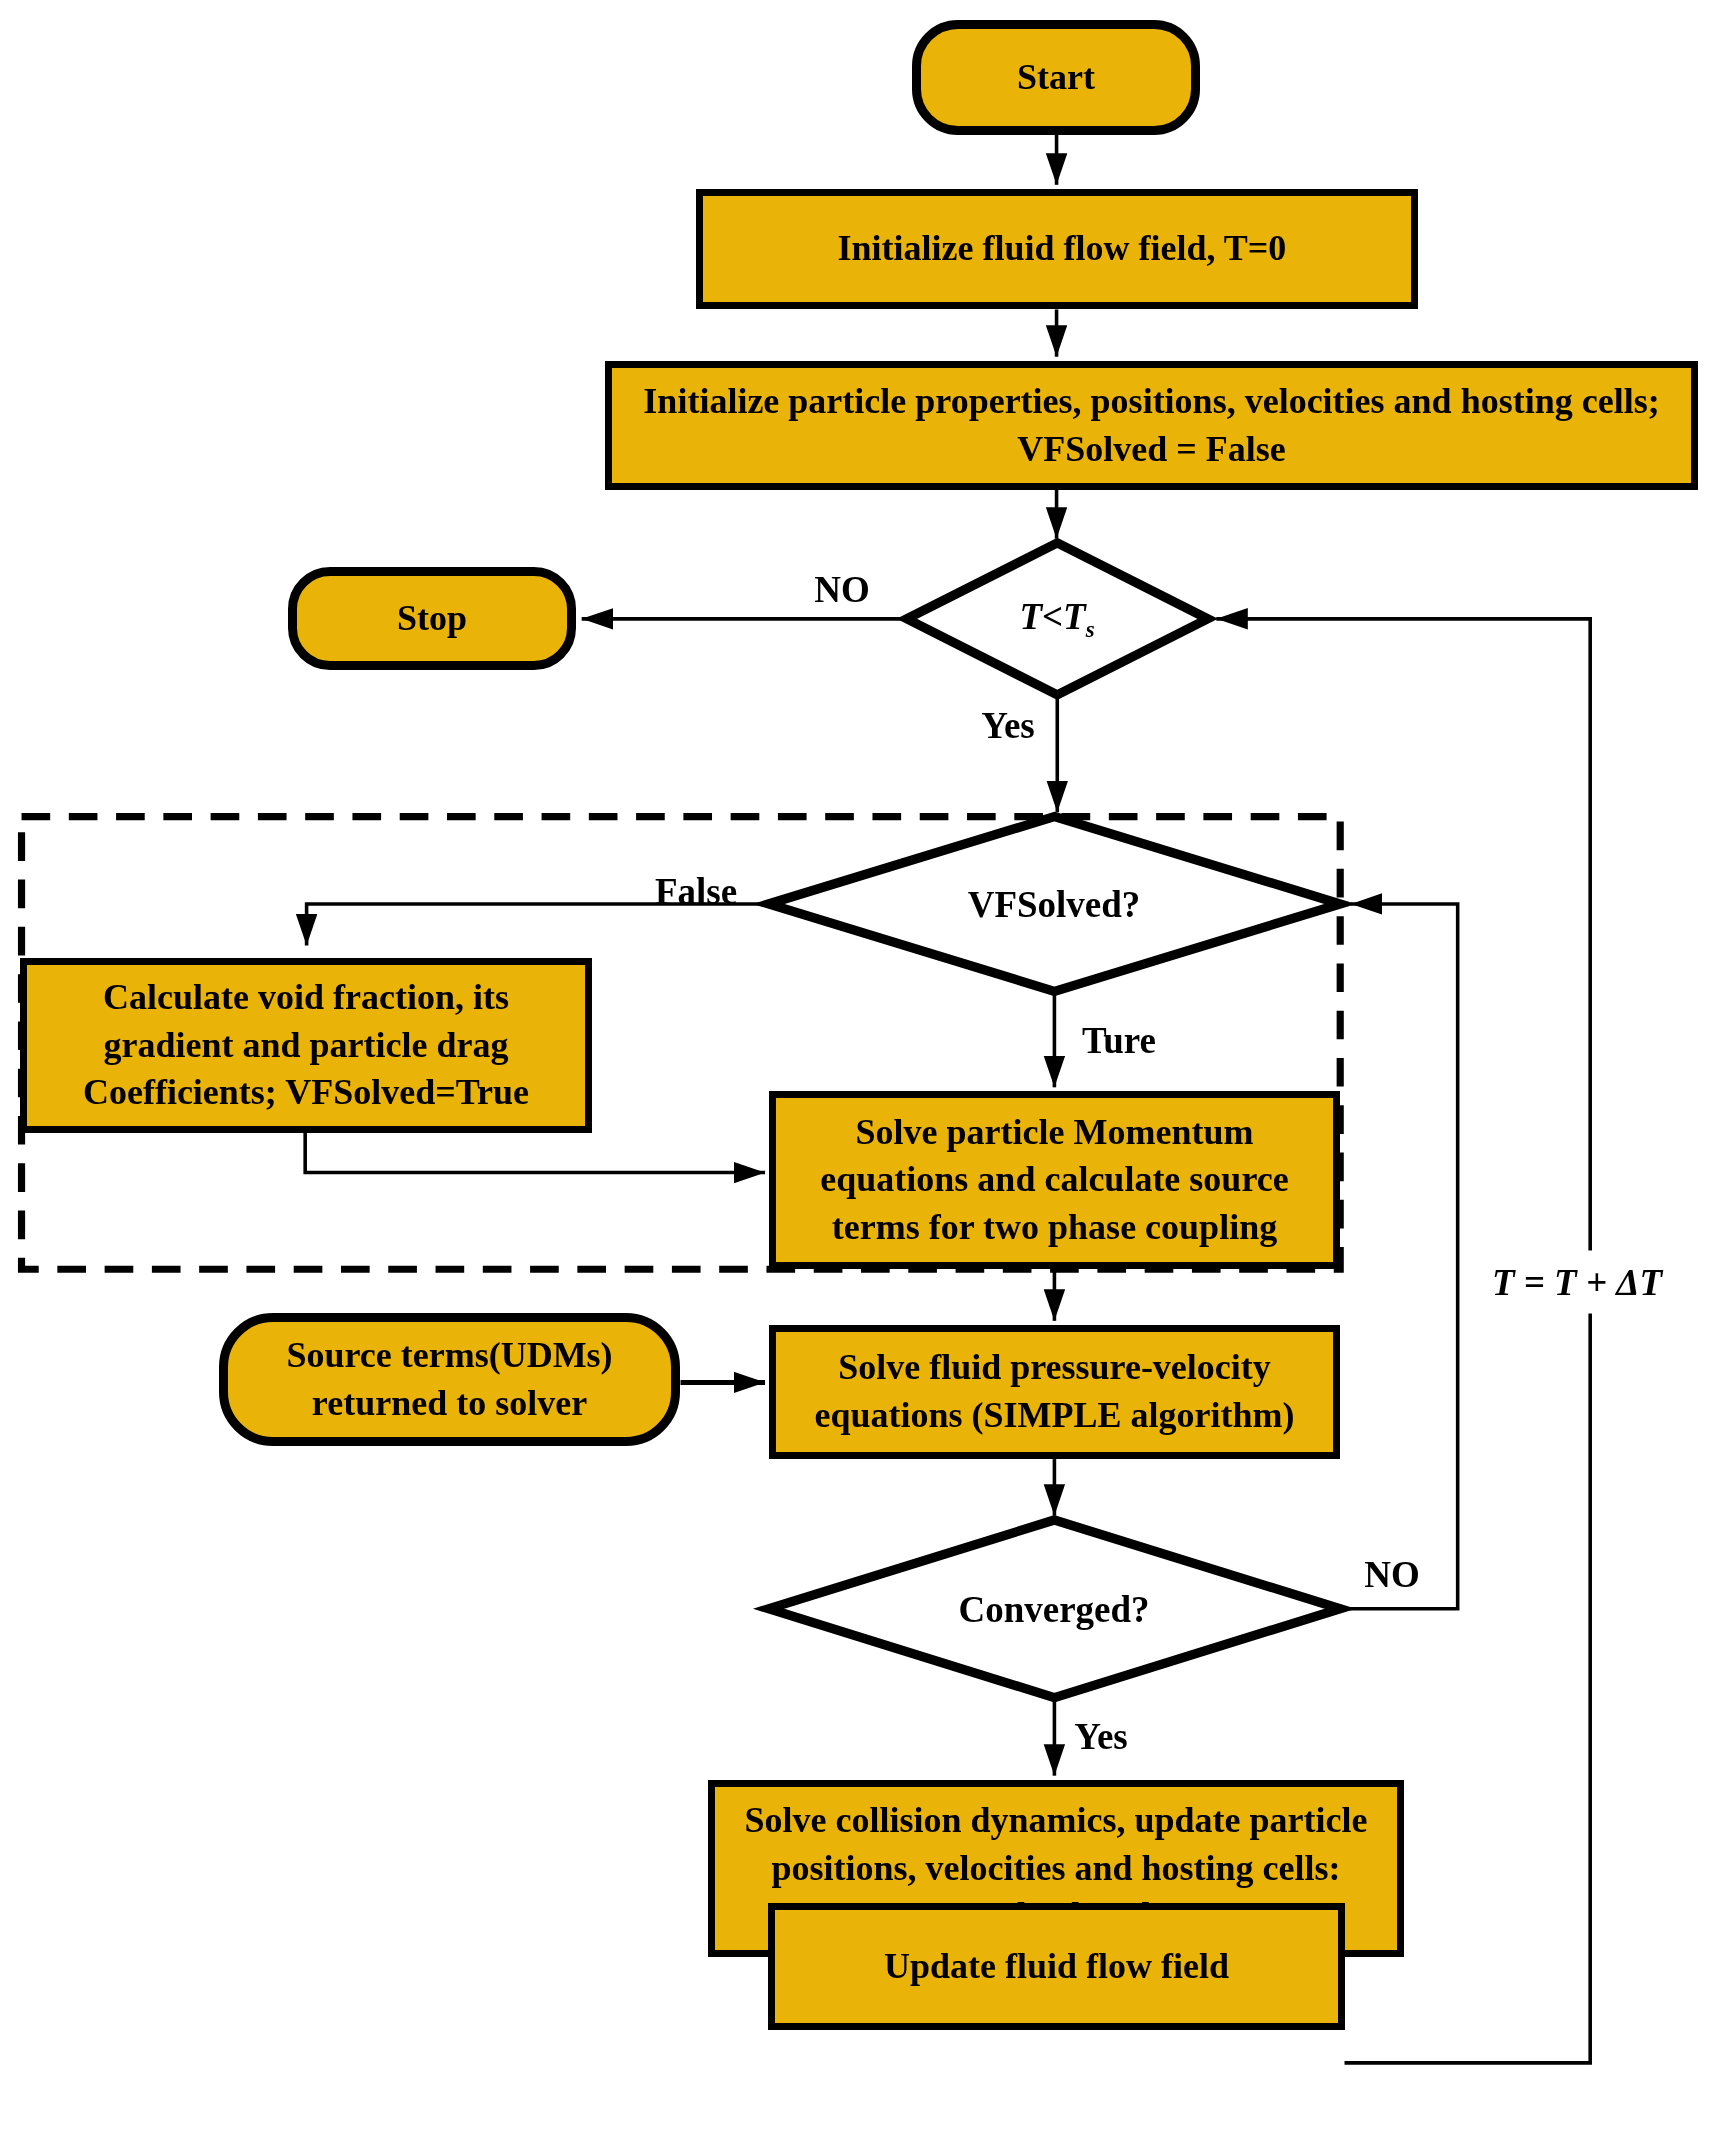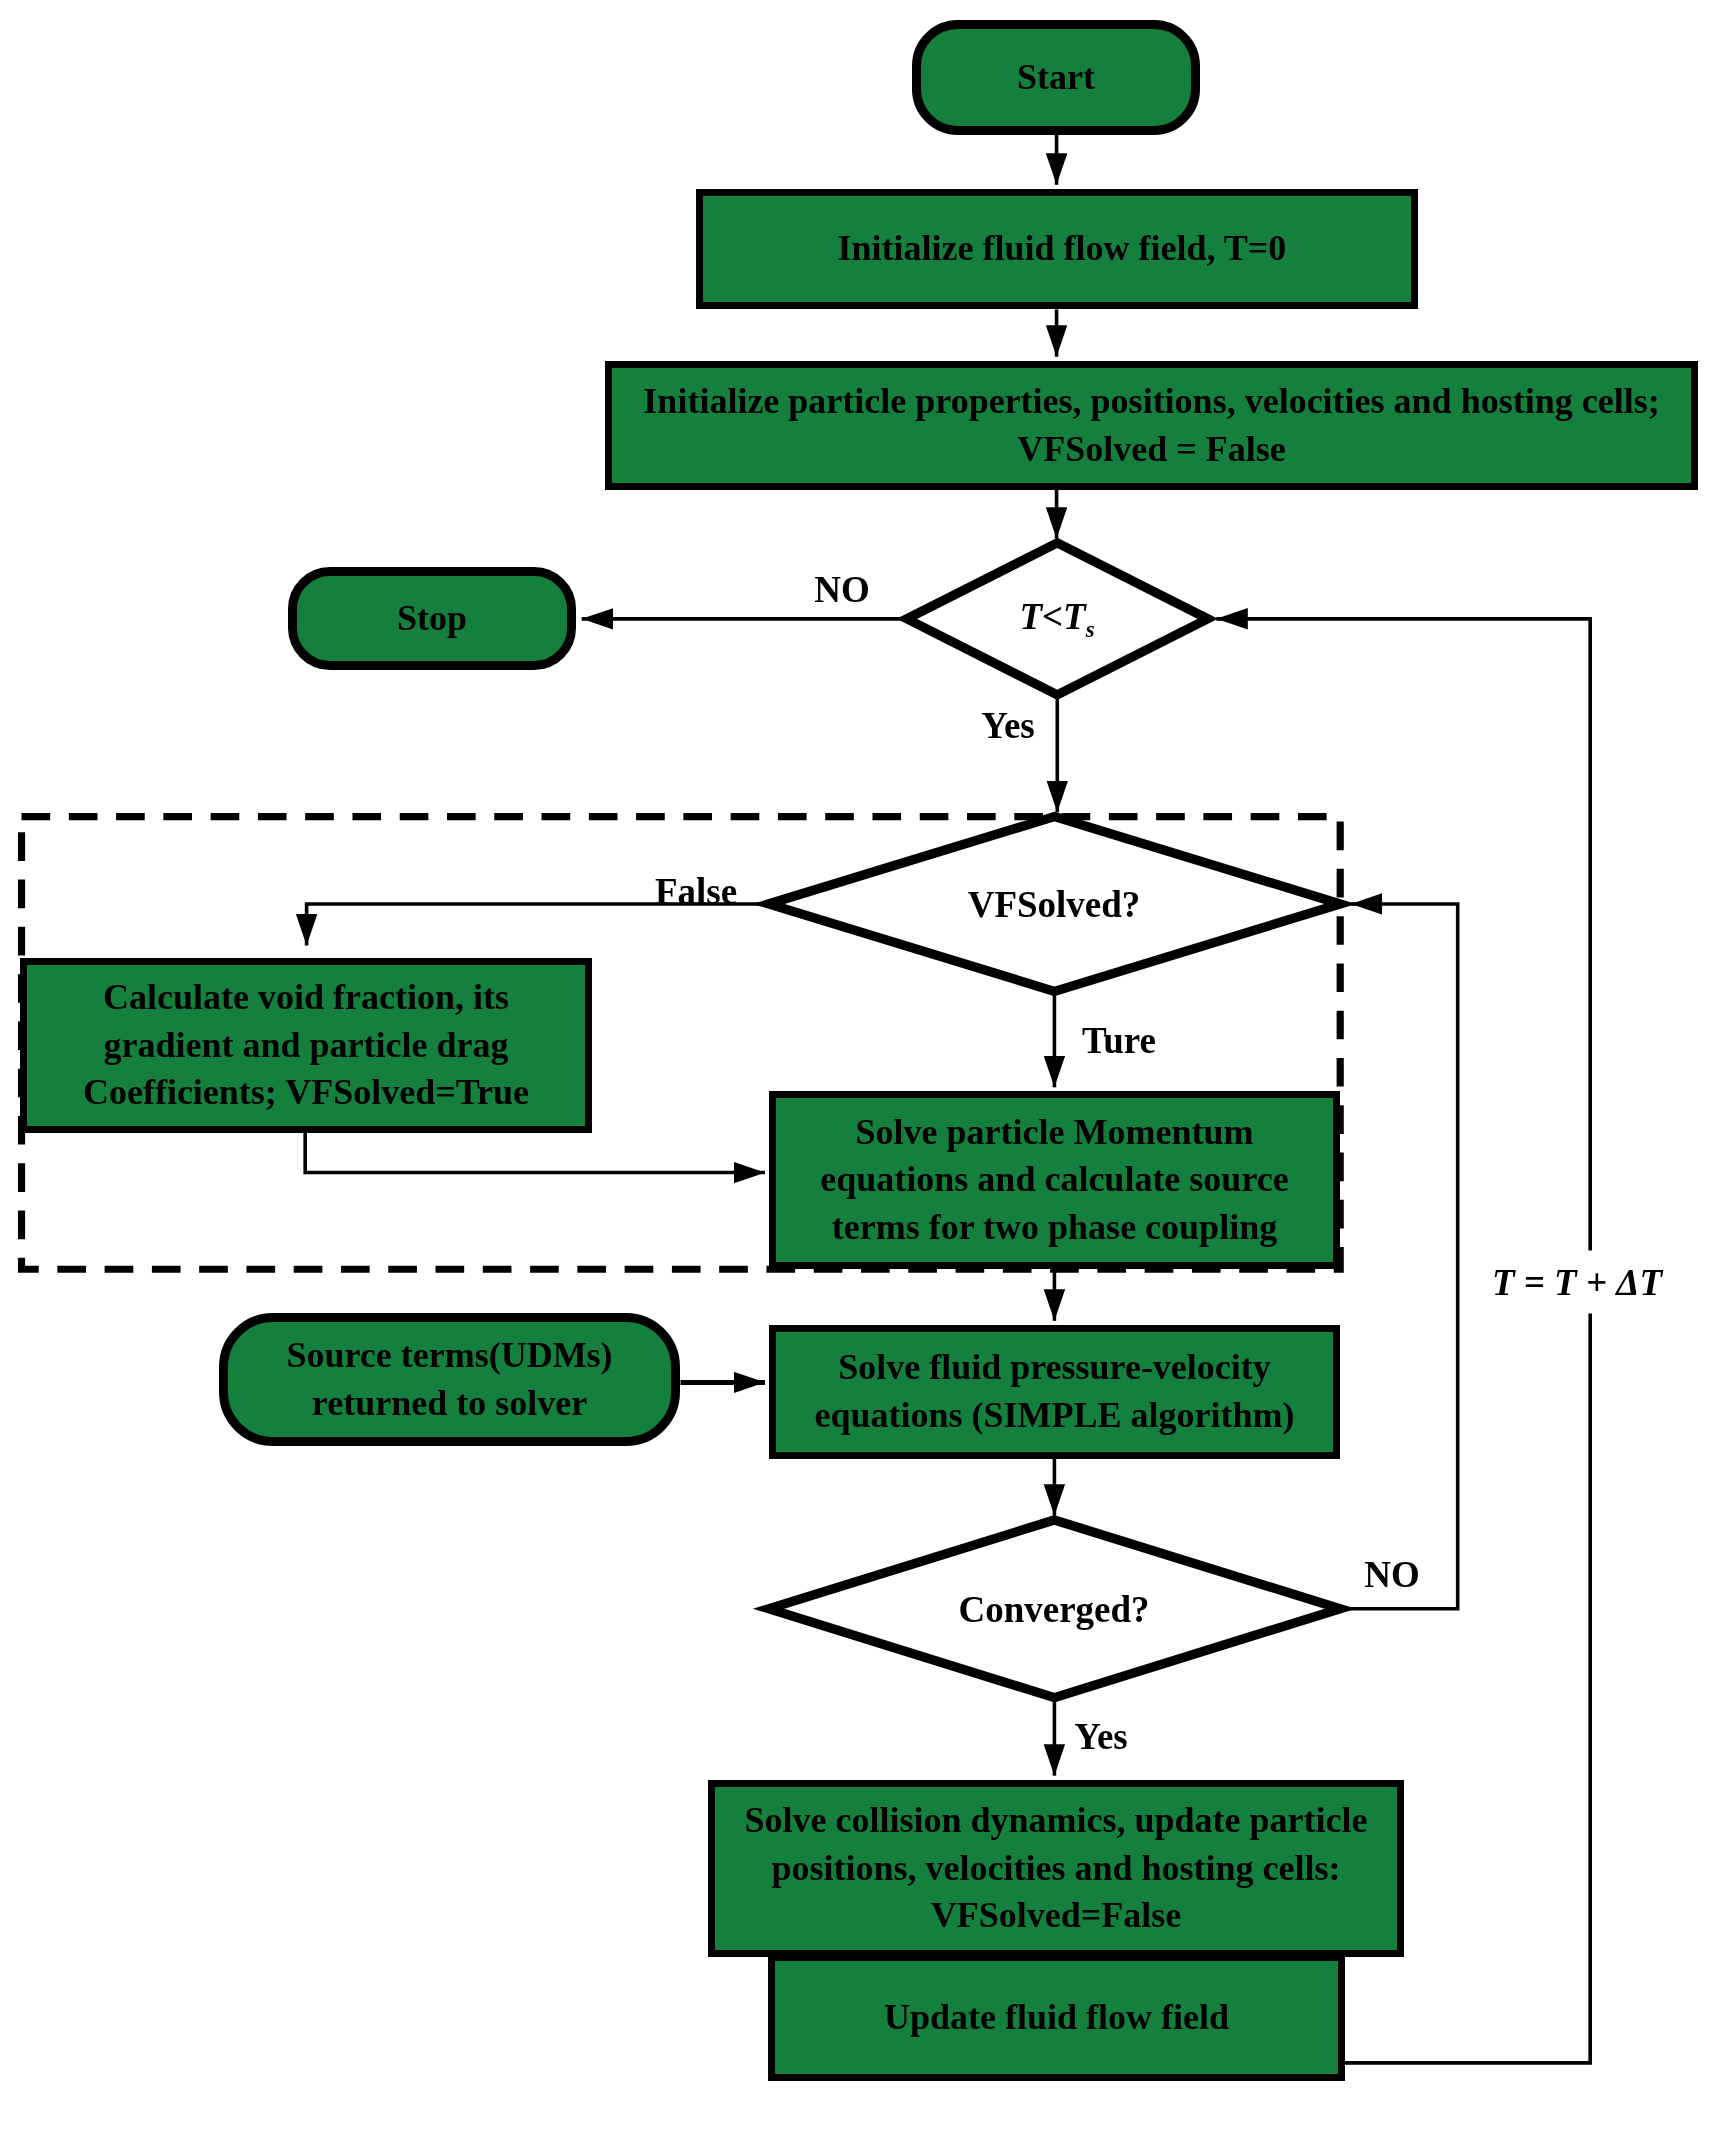--- a/index.html
+++ b/index.html
@@ -8,21 +8,21 @@
     width:1712px;height:2151px;
     background:#ffffff;
     font-family:"Liberation Serif","DejaVu Serif",serif;
     color:#000;
     overflow:hidden;
   }
   #wires{position:absolute;left:0;top:0;}
   .node{
     position:absolute;
     box-sizing:border-box;
-    background:#15803d;
+    background:#eab308;
     border:7.9px solid #000;
     display:flex;align-items:center;justify-content:center;
     text-align:center;
     font-weight:bold;
     font-size:36px;line-height:1.32;
     padding:0 14.3px;
   }
   .stadium{border:9.3px solid #000;}
   .dlabel{
     position:absolute;
@@ -108,21 +108,21 @@
   </div>
 
   <div class="node" style="left:769px;top:1325px;width:571px;height:134px;">
     <span>Solve fluid pressure-velocity equations (SIMPLE algorithm)</span>
   </div>
 
   <div class="node" style="left:708px;top:1780px;width:696px;height:177px;">
     <span>Solve collision dynamics, update particle positions, velocities and hosting cells: VFSolved=False</span>
   </div>
 
-  <div class="node" style="left:768px;top:1954px;width:577px;height:127px;">
+  <div class="node" style="left:768px;top:1903px;width:577px;height:127px;">
     <span>Update fluid flow field</span>
   </div>
 
   <div class="dlabel math" style="left:1057px;top:619px;"><span>T&lt;T</span><sub>s</sub></div>
 
   <div class="dlabel" style="left:1054px;top:904px;">VFSolved?</div>
 
   <div class="dlabel" style="left:1054px;top:1609px;">Converged?</div>
 
   <div class="elabel" style="left:842px;top:589px;">NO</div>

